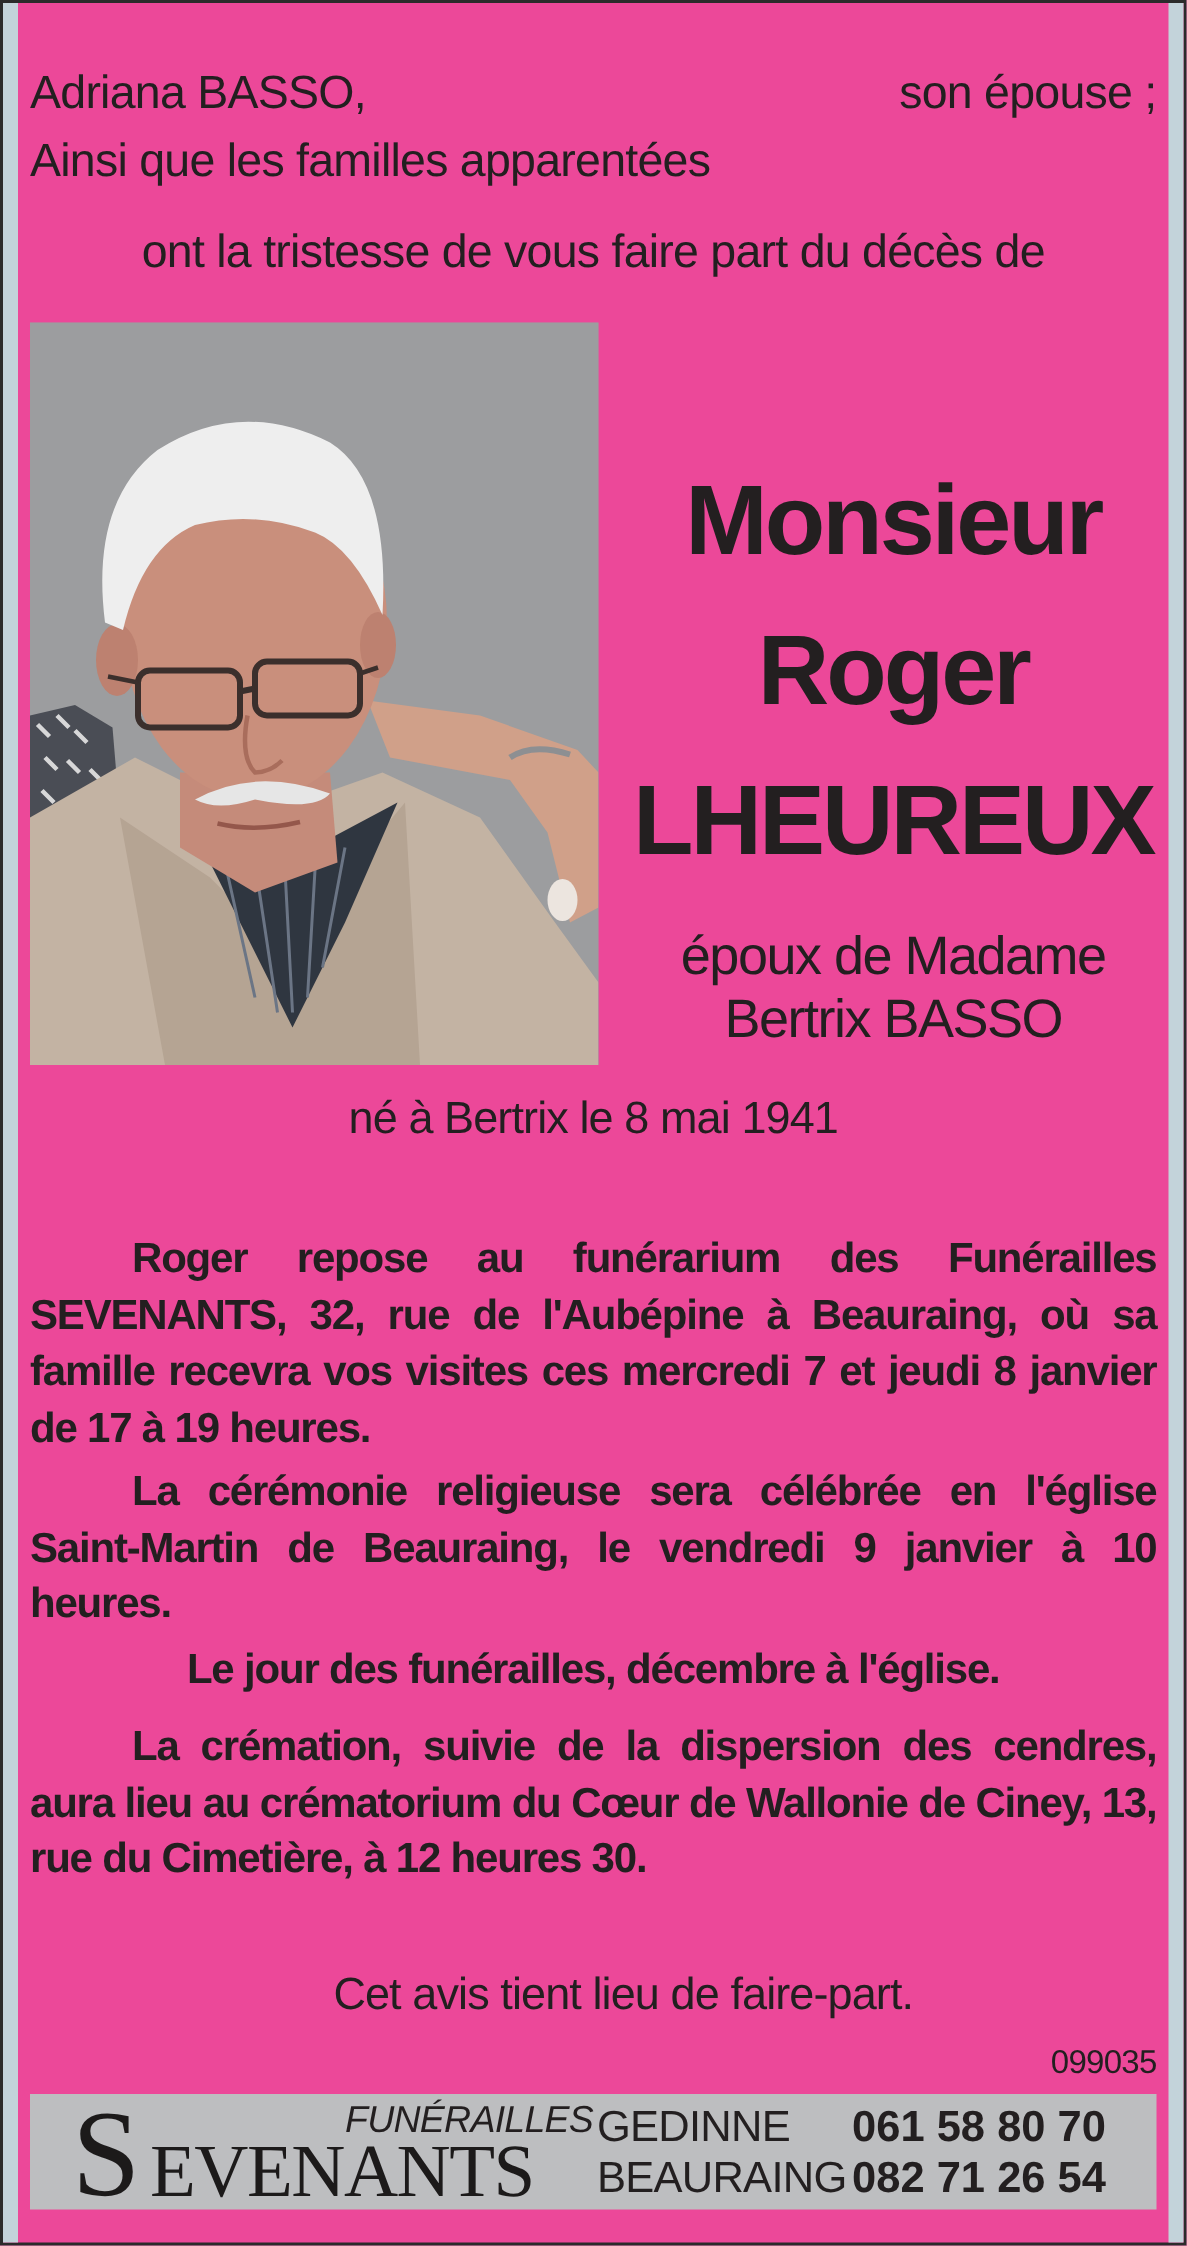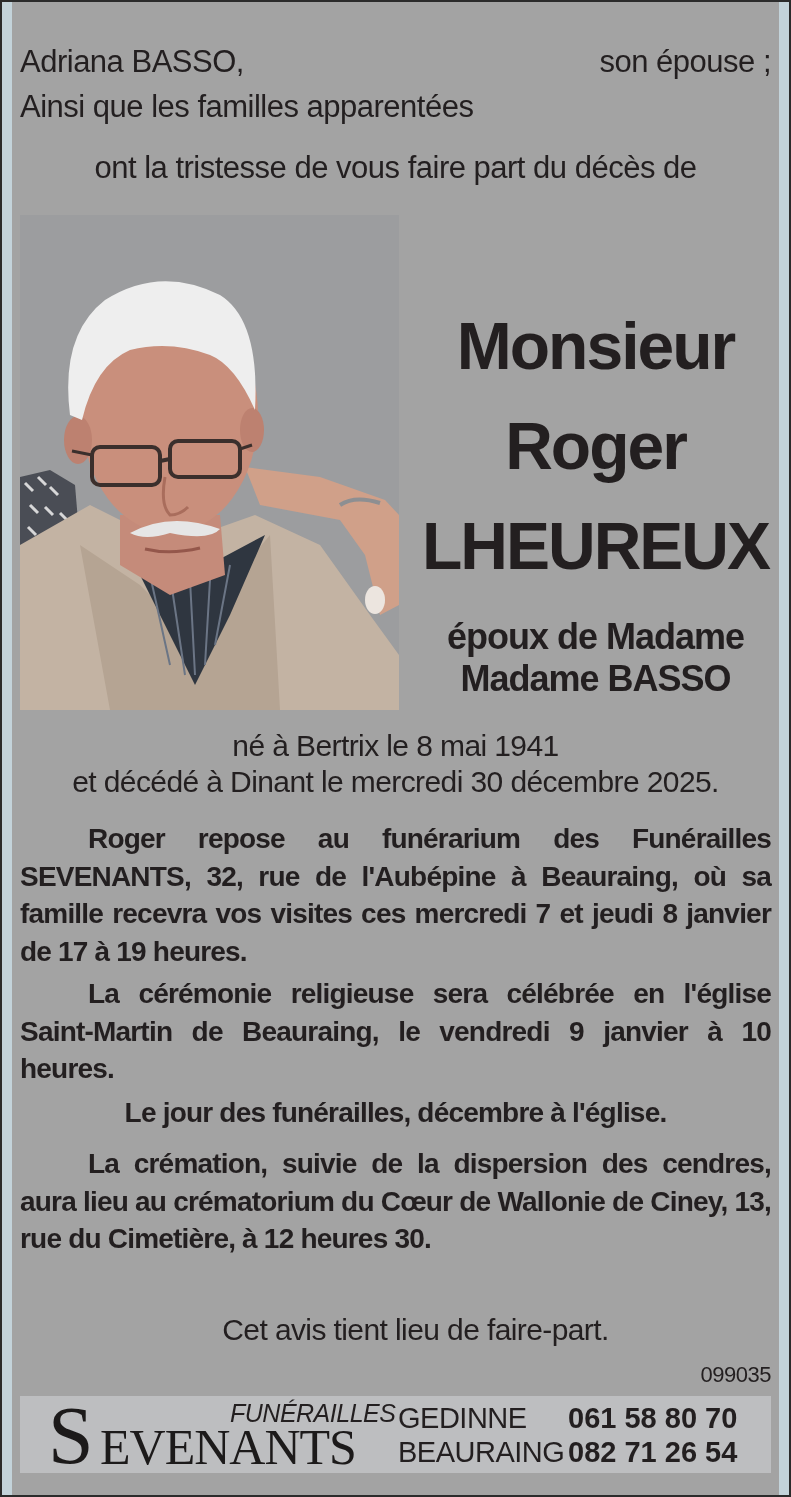--- a/index.html
+++ b/index.html
@@ -1,39 +1,39 @@
 <!DOCTYPE html>
 <html><head>
   <meta charset="utf-8">
   <style>
     * { box-sizing: border-box; margin: 0; padding: 0; }
     html, body { width: 791px; height: 1497px; background: #ffffff; overflow: hidden; }
     body { font-family: "Liberation Sans Narrow", "Liberation Sans", sans-serif; color: #231f20; }
     .frame {
       position: absolute; left: 0; top: 0; width: 791px; height: 1497px;
       border: 2px solid #2b2b2b;
-      background: #a3a3a3;
+      background: #ec4899;
     }
     .stripe-left, .stripe-right {
       position: absolute; top: 0; bottom: 0; width: 10px; background: #c3d3da;
     }
     .stripe-left { left: 0; }
     .stripe-right { right: 0; }
     .content { position: absolute; left: 18px; right: 18px; top: 0; bottom: 0; }
     .t-line { position: absolute; left: 0; right: 0; font-size: 31px; line-height: 36px; white-space: nowrap; letter-spacing: -0.5px; }
 
     .photo {
       position: absolute; left: 0; top: 213px; width: 379px; height: 495px;
       background: #9c9d9f; overflow: hidden;
     }
     .photo svg { width: 100%; height: 100%; display: block; }
 
     .name-block { position: absolute; left: 400px; right: 0; top: 280px; text-align: center; }
     .name-line { font-weight: bold; font-size: 66px; line-height: 72px; letter-spacing: -2px; white-space: nowrap; margin-top: 28px; }
-    .spouse-line { font-weight: bold; font-size: 36px; line-height: 42px; letter-spacing: -1px; white-space: nowrap; }
+    .spouse-line { font-weight: normal; font-size: 36px; line-height: 42px; letter-spacing: -1px; white-space: nowrap; }
 
     .para { position: absolute; left: 0; right: 0; font-weight: bold; font-size: 28px; line-height: 37.5px; text-align: justify; letter-spacing: -0.8px; }
     .para .indent { display: inline-block; width: 68px; }
     .center-line { position: absolute; left: 0; right: 0; text-align: center; font-size: 30px; line-height: 36px; white-space: nowrap; letter-spacing: -0.6px; }
 
     .ref { position: absolute; right: 0; top: 1360px; font-size: 22px; letter-spacing: -0.5px; }
 
     .footer-band {
       position: absolute; left: 0; right: 0; top: 1394px; height: 77px; background: #bdbec0;
     }
@@ -99,25 +99,24 @@
         <path d="M125 334 Q150 340 180 333" stroke="#94574b" stroke-width="3" fill="none"></path>
       </svg>
     </div>
 
     <div class="name-block">
       <div class="name-line">Monsieur</div>
       <div class="name-line">Roger</div>
       <div class="name-line">LHEUREUX</div>
       <div style="height:34px;"></div>
       <div class="spouse-line">époux de Madame</div>
-      <div class="spouse-line">Madame BASSO</div>
+      <div class="spouse-line">Bertrix BASSO</div>
     </div>
 
     <div class="center-line" style="top:726px;text-align:center;">né à Bertrix le 8 mai 1941</div>
-    <div class="center-line" style="top:762px;">et décédé à Dinant le mercredi 30 décembre 2025.</div>
 
     <div class="para" style="top:818px;">
       <span class="indent"></span><span>Roger repose au funérarium des Funérailles SEVENANTS, 32, rue de l'Aubépine à Beauraing, où sa famille recevra vos visites ces mercredi 7 et jeudi 8 janvier de 17 à 19 heures.</span>
     </div>
     <div class="para" style="top:973px;">
       <span class="indent"></span><span>La cérémonie religieuse sera célébrée en l'église Saint-Martin de Beauraing, le vendredi 9 janvier à 10 heures.</span>
     </div>
     <div class="para" style="top:1092px; text-align:center;">Le jour des funérailles, décembre à l'église.</div>
     <div class="para" style="top:1143px;">
       <span class="indent"></span><span>La crémation, suivie de la dispersion des cendres, aura lieu au crématorium du Cœur de Wallonie de Ciney, 13, rue du Cimetière, à 12 heures 30.</span>

